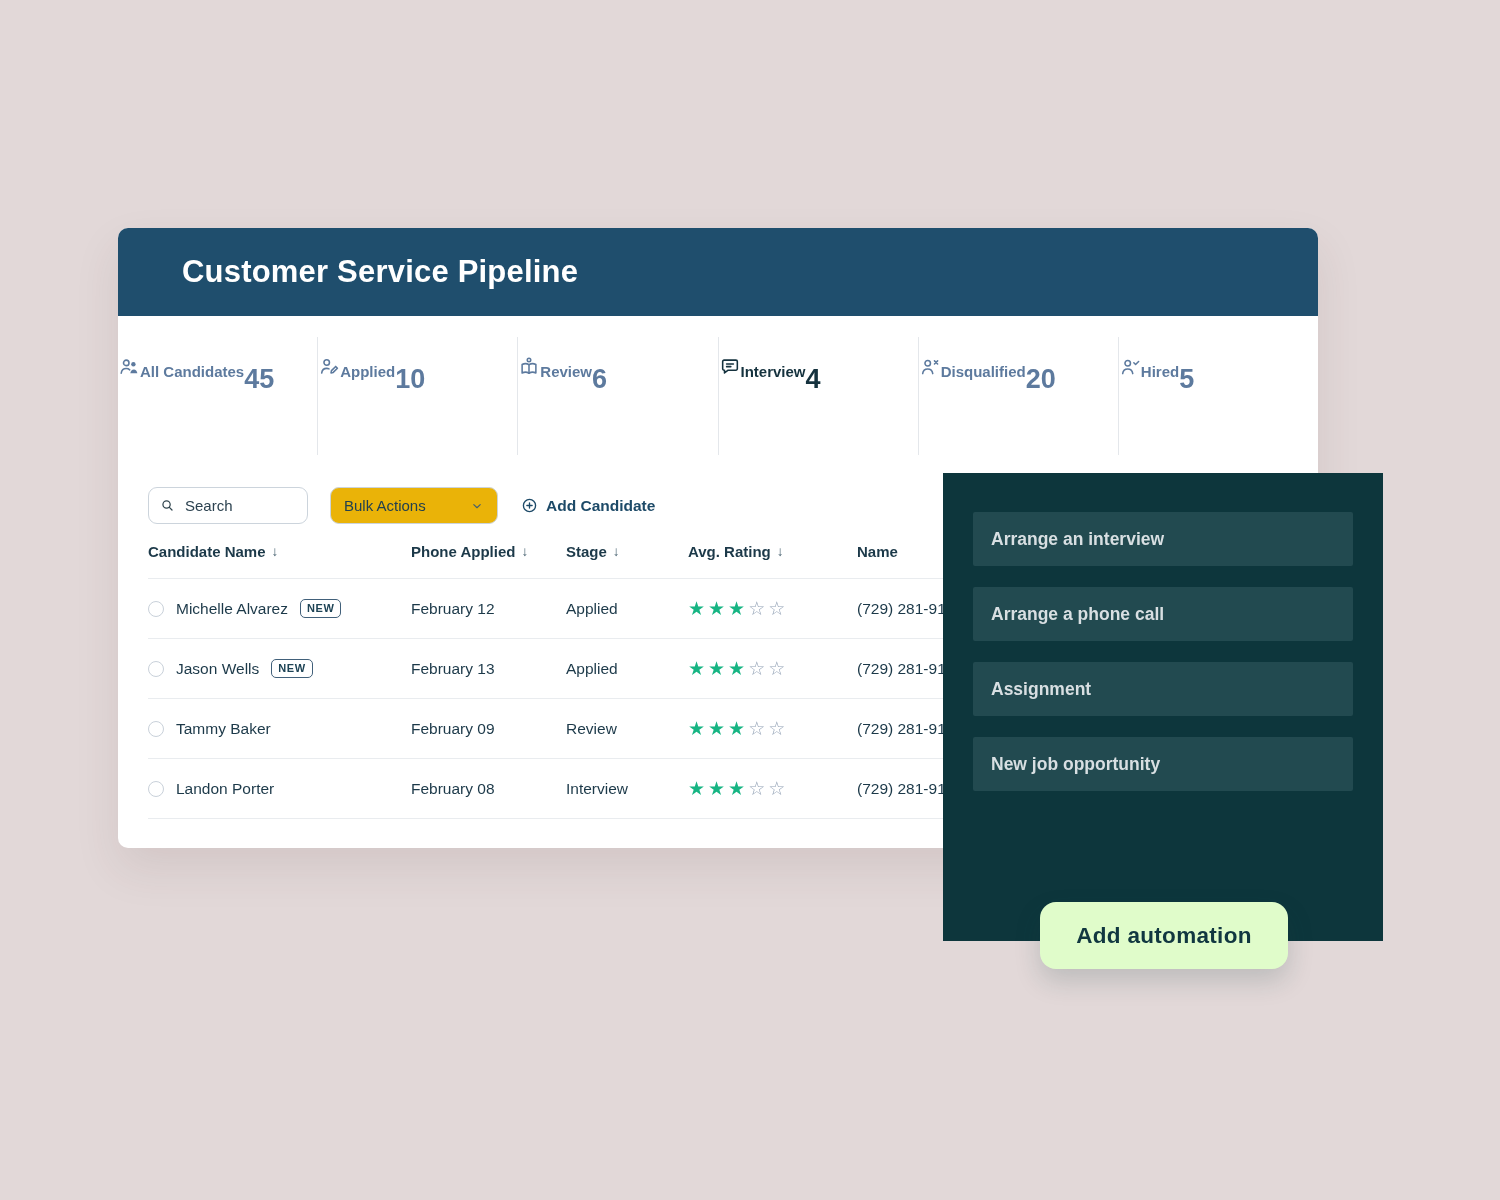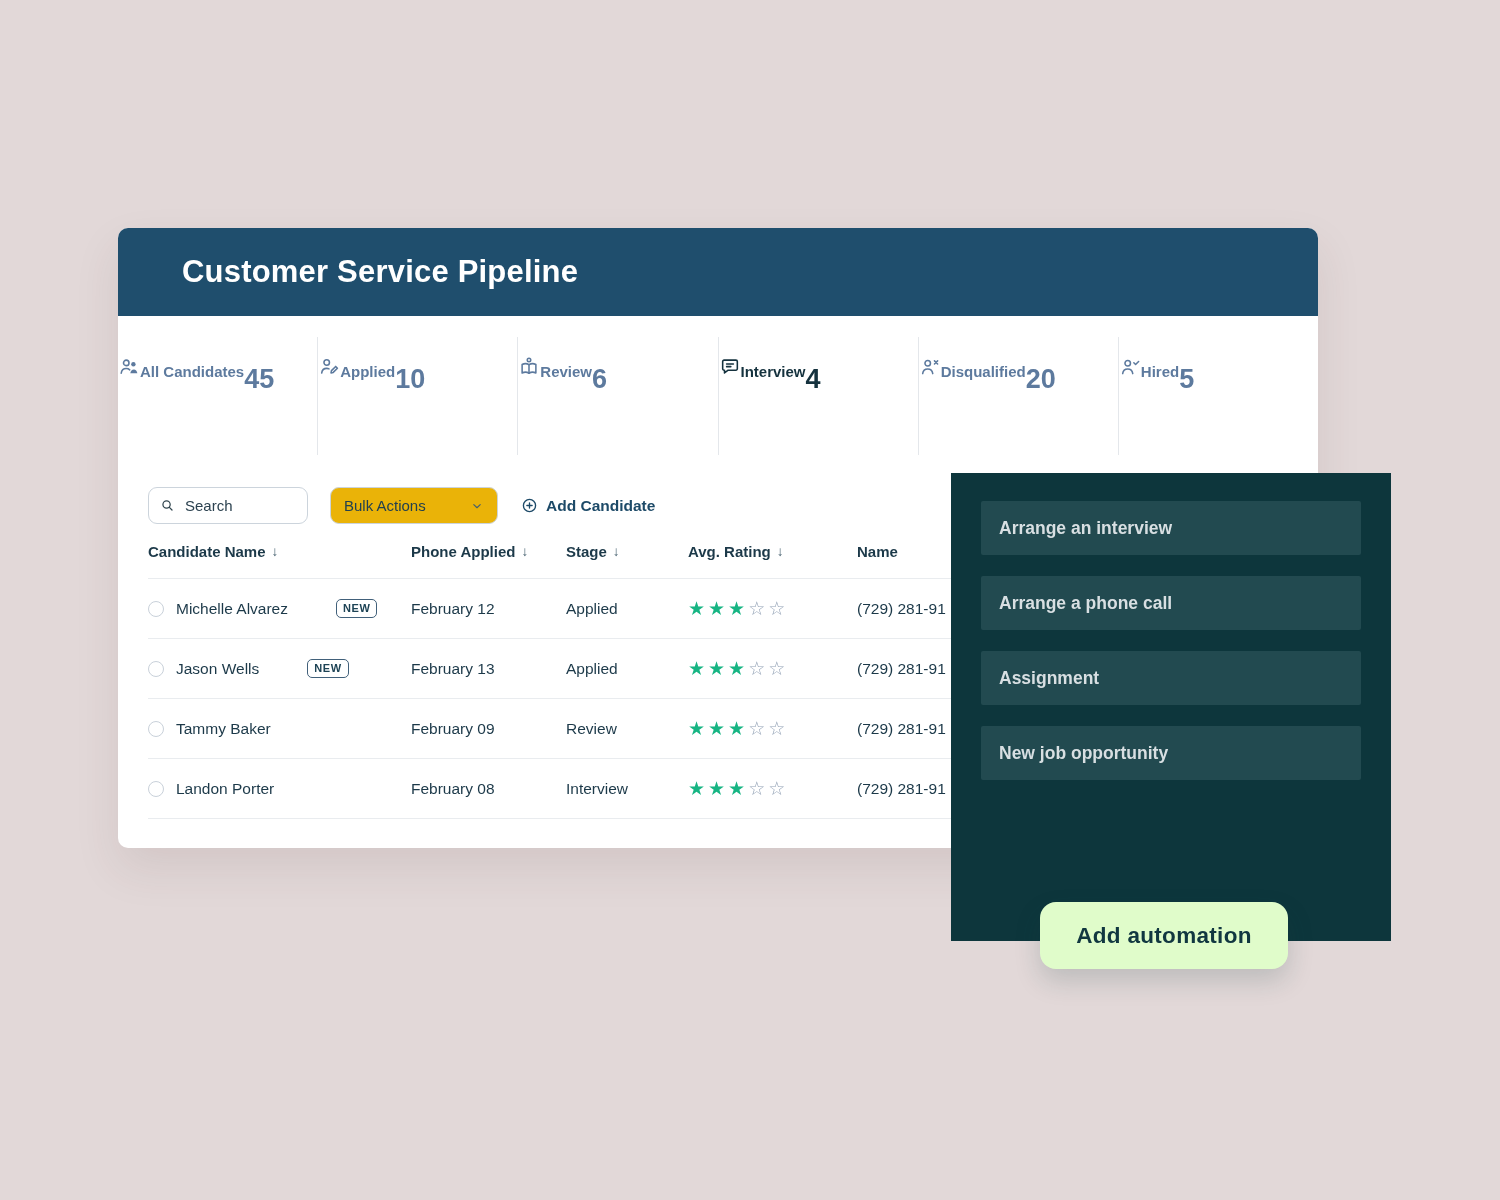--- a/index.html
+++ b/index.html
@@ -76,32 +76,32 @@
   .thead .hcell { display: flex; align-items: center; gap: 6px; cursor: pointer; }
   .thead .arrow { font-size: 13.5px; font-weight: 400; color: #3d5868; }
   .trow { height: 60px; font-size: 15.5px; }
   .name-cell { display: flex; align-items: center; gap: 12px; }
   .radio {
     width: 16px; height: 16px; border: 1.5px solid #c9d1da; border-radius: 50%;
     flex: none; cursor: pointer; background: #fff;
   }
   .badge {
     font-size: 11px; font-weight: 700; color: #1d4355; border: 1.5px solid #41607a;
-    border-radius: 5px; padding: 2px 6px 1px 6px; letter-spacing: 0.6px; line-height: 1.2; margin-left: 36px;
+    border-radius: 5px; padding: 2px 6px 1px 6px; letter-spacing: 0.6px; line-height: 1.2;
   }
   .stars { letter-spacing: 3px; white-space: nowrap; cursor: pointer; }
   .star { font-size: 19px; }
   .star.filled { color: var(--star-filled, #17b583); }
   .star.empty { color: var(--star-empty, #93a2b6); }
   .phone-cell { white-space: nowrap; }
 
   
   .panel {
     position: absolute; left: 943px; top: 473px; width: 440px; height: 468px;
-    background: var(--panel-bg, #0d363c); padding-top: 28px; z-index: 2; margin-left: 8px;
+    background: var(--panel-bg, #0d363c); padding-top: 39px; z-index: 2;
   }
   .pbtn {
     display: block; width: 380px; height: 54px; margin: 0 auto 21px auto;
     background: var(--panel-button-bg, #224a50); border: none; border-radius: 2px;
     color: var(--panel-button-text, #d8dfe2); font-size: 17.5px; font-weight: 700;
     text-align: left; padding: 0 0 0 18px; font-family: "Liberation Sans", sans-serif;
     cursor: pointer;
   }
   .add-automation {
     position: absolute; left: 1040px; top: 902px; width: 248px; height: 67px;

